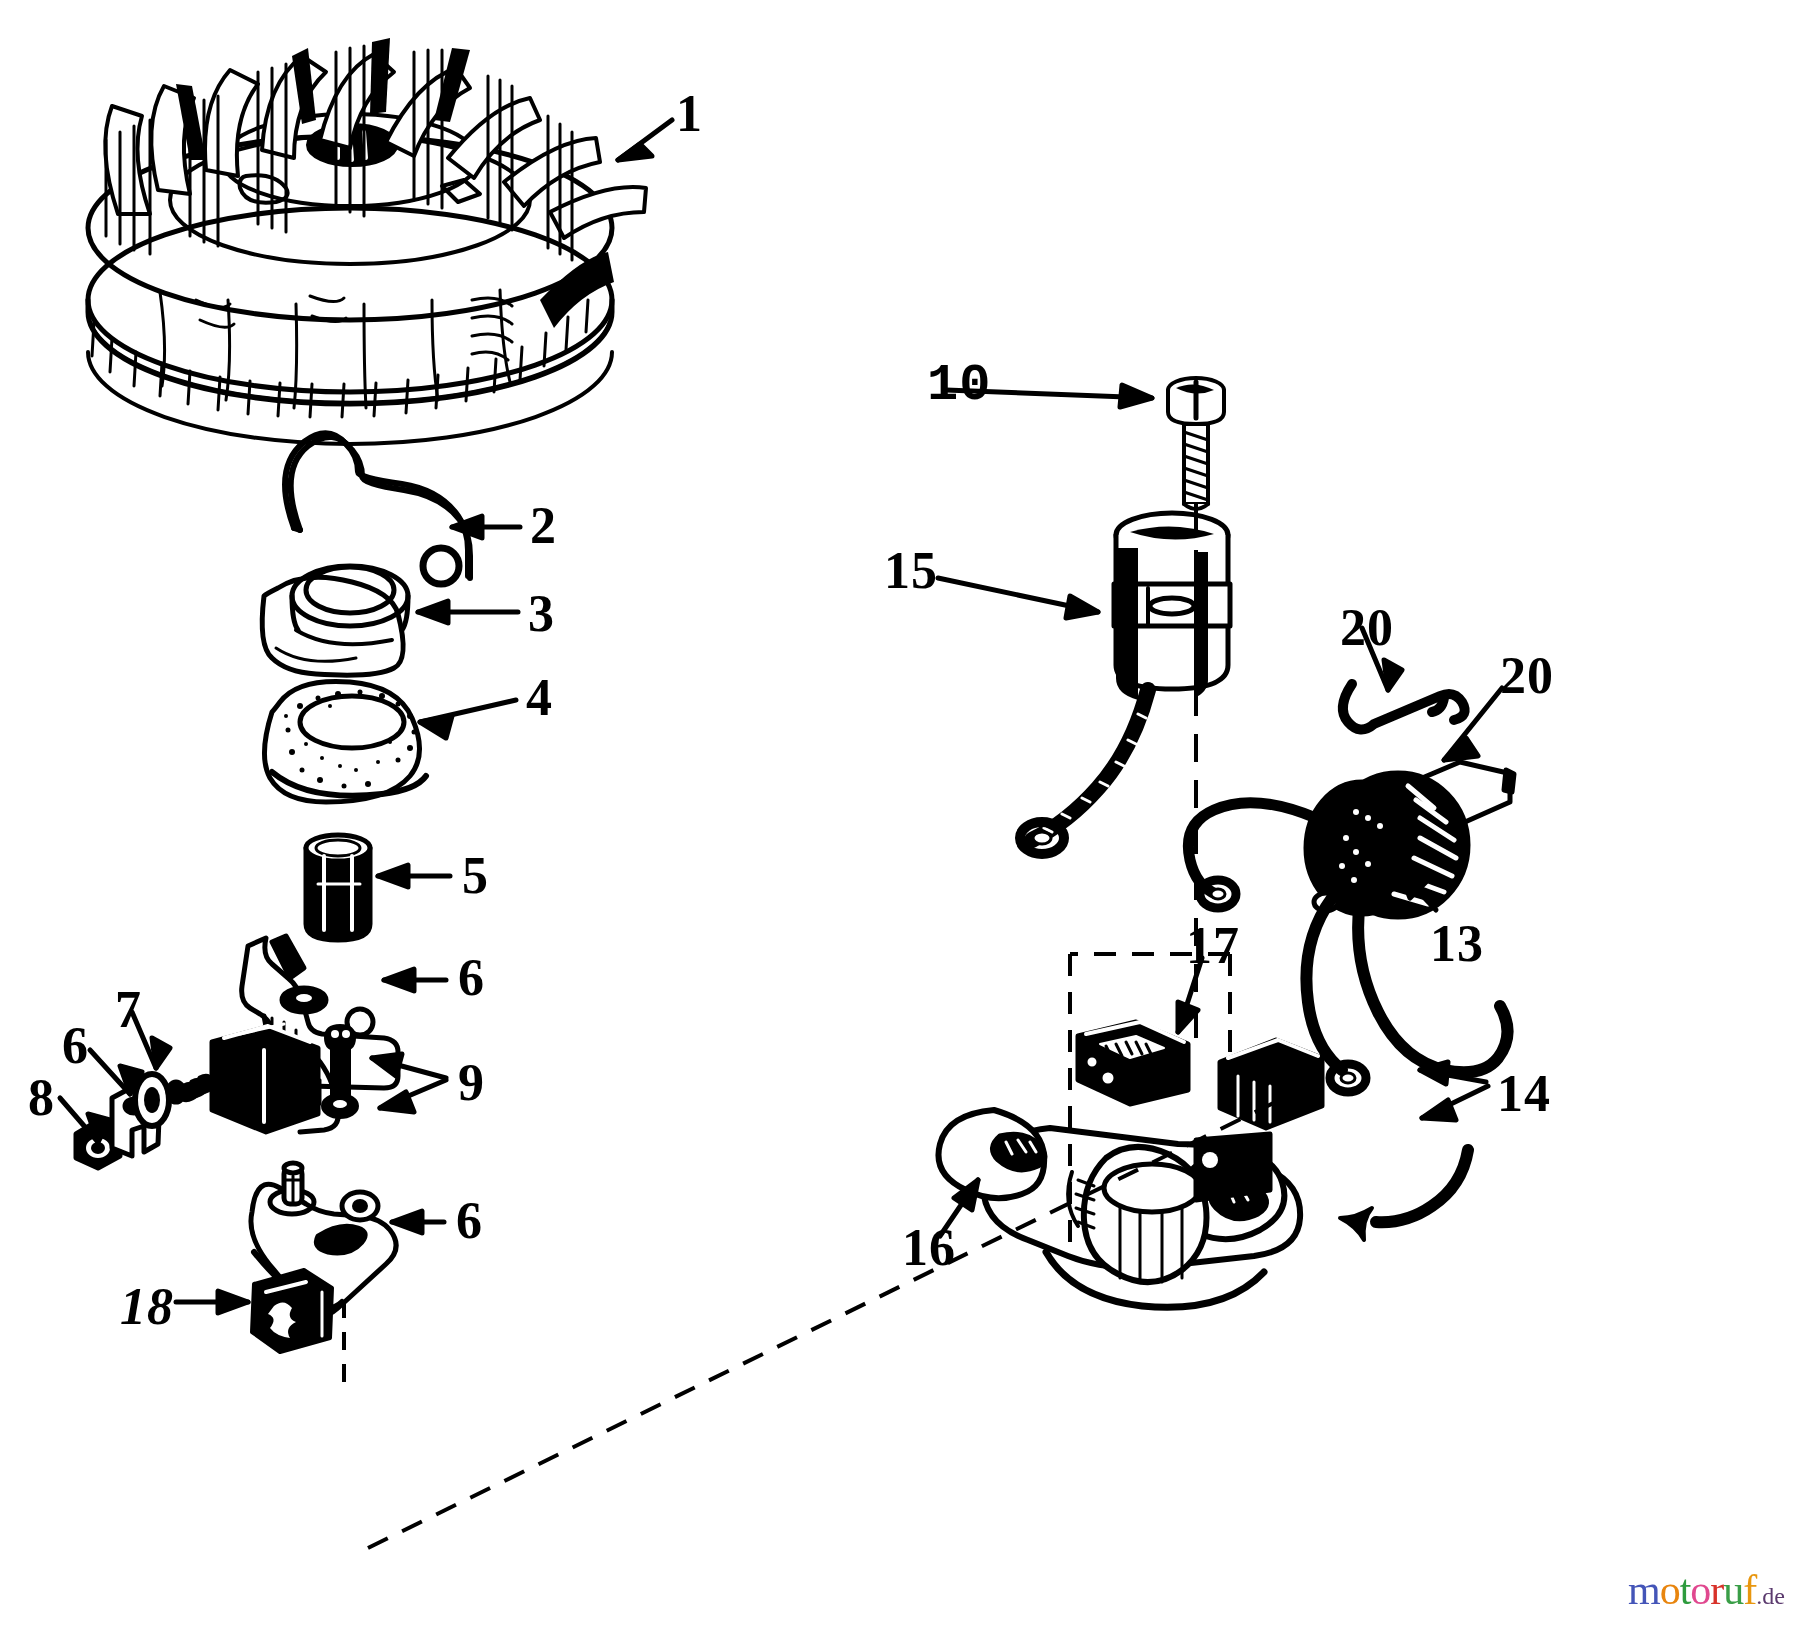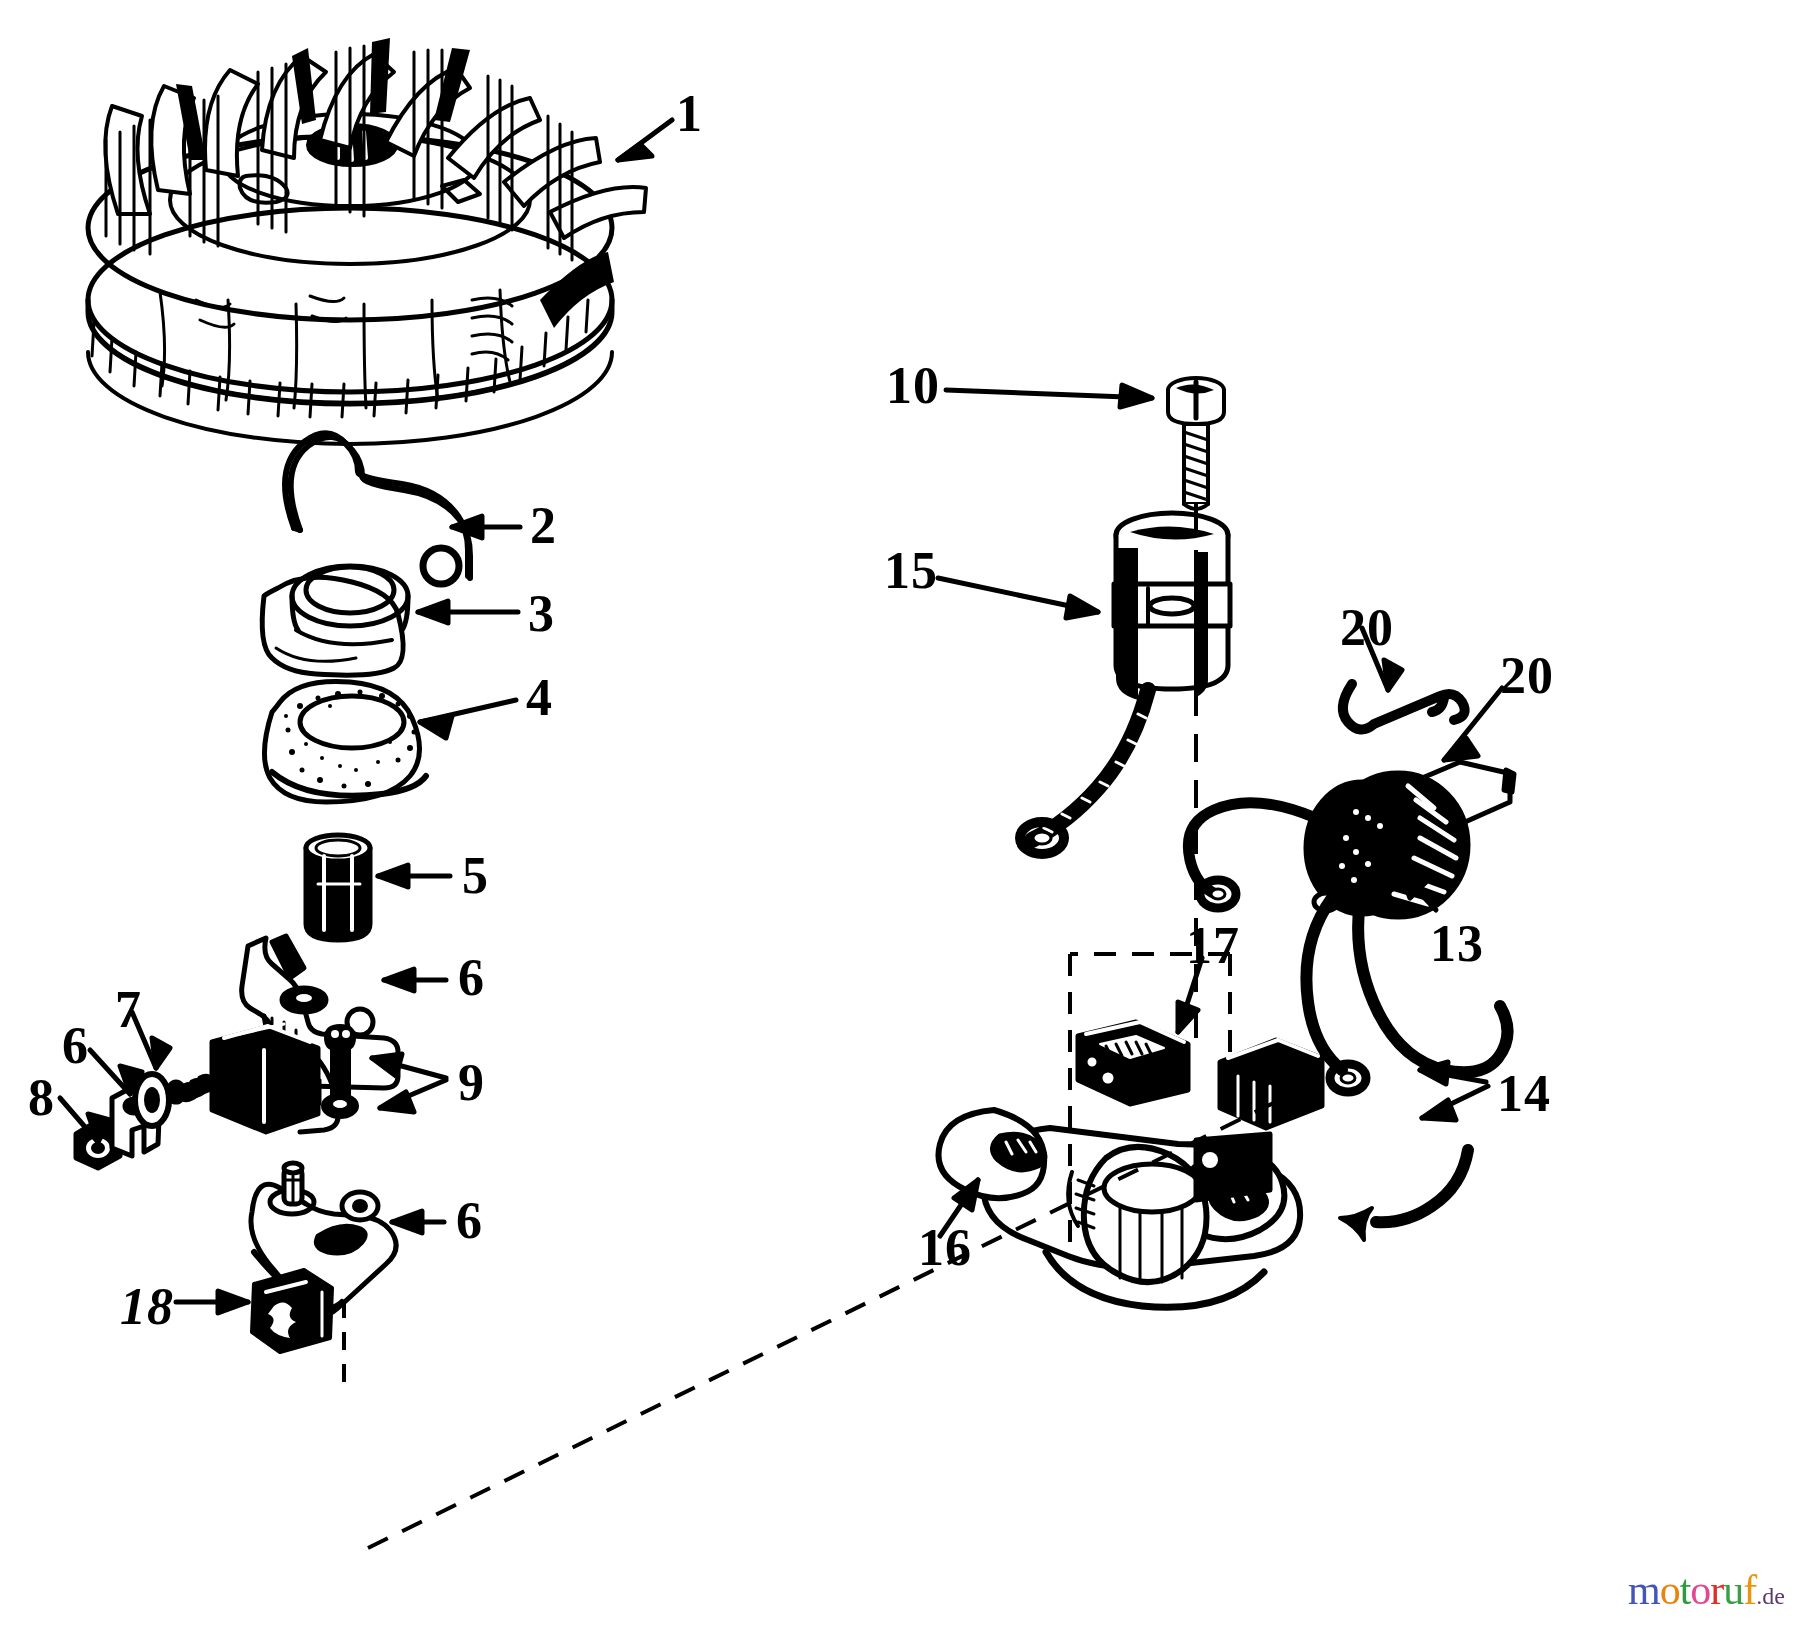--- a/index.html
+++ b/index.html
@@ -471,26 +471,26 @@
 
   <div class="callout" style="left:676px; top:88px;">1</div>
   <div class="callout" style="left:530px; top:500px;">2</div>
   <div class="callout" style="left:528px; top:588px;">3</div>
   <div class="callout" style="left:526px; top:672px;">4</div>
   <div class="callout" style="left:462px; top:850px;">5</div>
   <div class="callout" style="left:458px; top:952px;">6</div>
   <div class="callout" style="left:115px; top:984px;">7</div>
   <div class="callout" style="left:28px;  top:1072px;">8</div>
   <div class="callout" style="left:458px; top:1057px;">9</div>
-  <div class="callout" style="left:886px; top:360px;">10</div>
+  <div class="callout" style="left:927px; top:360px;font-family:Liberation Mono, monospace;">10</div>
   <div class="callout" style="left:62px;  top:1020px;">6</div>
   <div class="callout" style="left:1430px; top:918px;">13</div>
   <div class="callout" style="left:1497px; top:1068px;">14</div>
   <div class="callout" style="left:884px; top:545px;">15</div>
-  <div class="callout" style="left:902px; top:1222px;margin-left:16px;">16</div>
+  <div class="callout" style="left:902px; top:1222px;">16</div>
   <div class="callout" style="left:1186px; top:920px;">17</div>
   <div class="callout" style="left:120px; top:1281px;font-style:italic;">18</div>
   <div class="callout" style="left:1500px; top:650px;">20</div>
   <div class="callout" style="left:1340px; top:602px;">20</div>
   <div class="callout" style="left:456px; top:1195px;">6</div>
 
   <div id="watermark">
     <span style="color: rgb(68, 85, 184);">m</span><span style="color: rgb(232, 133, 14);">o</span><span style="color: rgb(46, 155, 62);">t</span><span style="color: rgb(224, 72, 143);">o</span><span style="color: rgb(216, 50, 42);">r</span><span style="color: rgb(58, 158, 71);">u</span><span style="color: rgb(232, 150, 14);">f</span><span class="wm-de" style="color: rgb(91, 58, 110); margin-top: 24px;">.de</span>
   </div>
 

